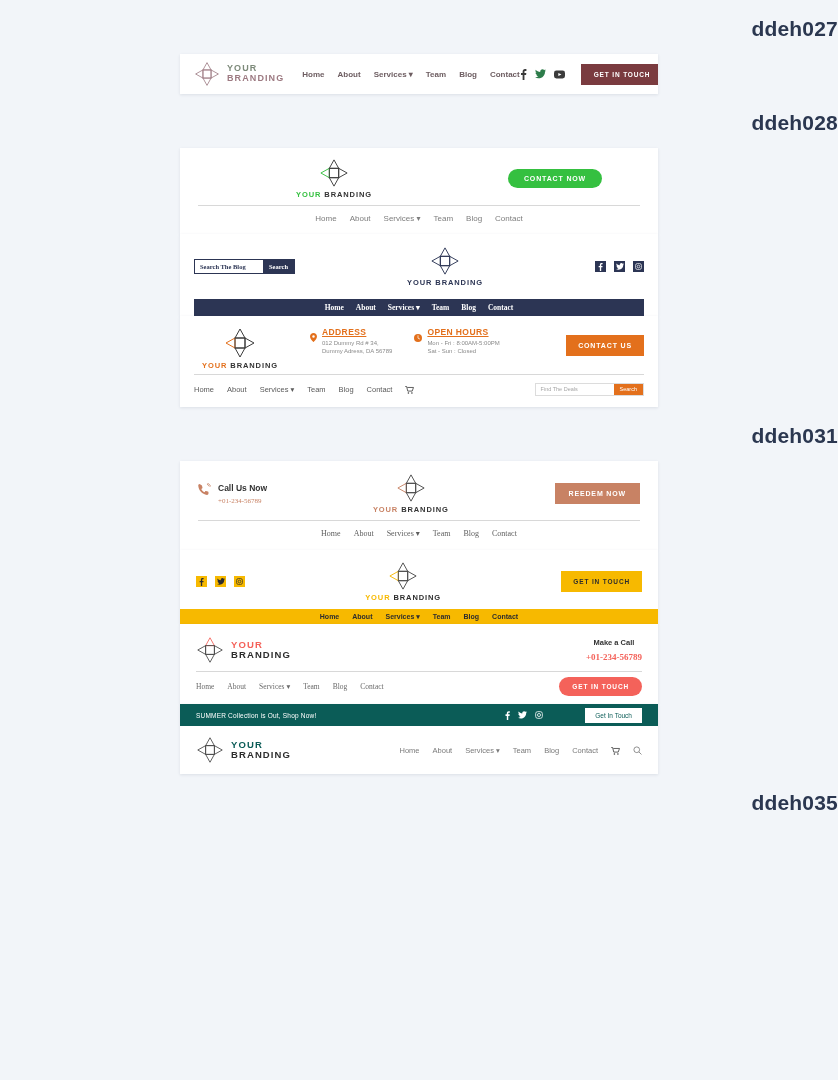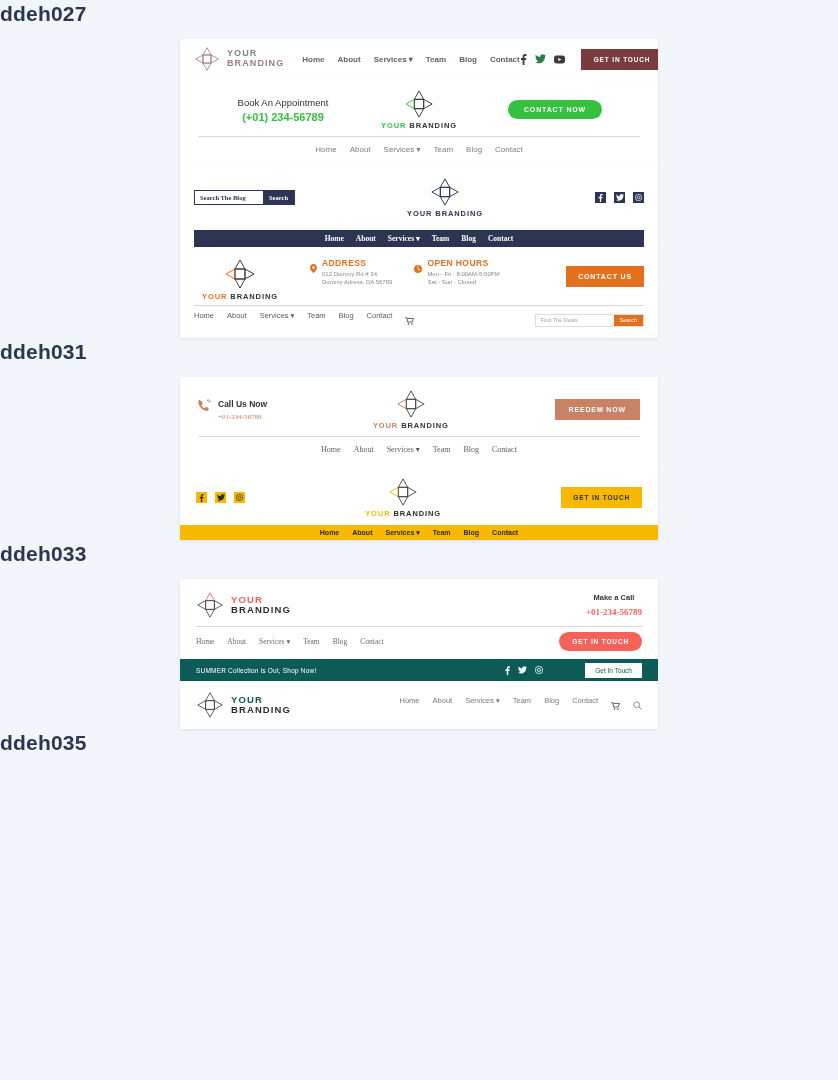--- a/index.html
+++ b/index.html
@@ -6,26 +6,26 @@
   html, body {
     width: 838px;
     background: #f2f5f9;
     font-family: "Liberation Sans", sans-serif;
   }
   body { padding: 0 0 14px 0; }
 
   .section { width: 838px; }
 
   .section-title {
-    text-align: left;
+    text-align: right;
     font-size: 21px;
     font-weight: bold;
     color: #2b3750;
     letter-spacing: .2px;
-    padding: 2px 0 13px 0;
+    padding: 17px 0 13px 0;
   }
 
   .card {
     width: 478px;
     margin: 0 auto;
     background: #ffffff;
     box-shadow: 0 1px 3px rgba(25,40,70,.10);
     overflow: hidden;
   }
 
@@ -36,21 +36,21 @@
   .mark svg { display: block; }
 
   .brand-txt { line-height: 1.08; }
   .brand-txt .l1 { font-size: 9px; font-weight: bold; letter-spacing: 1.1px; }
   .brand-txt .l2 { font-size: 9px; font-weight: bold; letter-spacing: 1.1px; }
   .brand-inline {
     font-size: 7.5px; font-weight: bold; letter-spacing: .9px;
     margin-top: 2px; white-space: nowrap;
   }
 
-  .nav { display: flex; gap: 13px; }
+  .nav { display: flex; align-items: center; gap: 13px; }
   .nav a { font-size: 8px; text-decoration: none; white-space: nowrap; }
 
   .btn {
     display: inline-flex; align-items: center; justify-content: center;
     font-size: 7.5px; font-weight: bold; letter-spacing: .85px;
     color: #fff; white-space: nowrap;
   }
 
   .soc { display: flex; align-items: center; gap: 8px; }
   .soc svg { display: block; }
@@ -100,21 +100,21 @@
   .c029 .navbar a {
     color: #fff; font-size: 7.5px; font-weight: bold;
     font-family: "Liberation Serif", serif; text-decoration: none;
   }
   .c029 .nav { gap: 12px; }
 
   
   .c030 .top { display: flex; align-items: flex-start; padding: 11px 14px 0; }
   .c030 .info-h {
     font-size: 8.5px; font-weight: bold; color: #e3701c;
-    letter-spacing: .4px; text-transform: uppercase;
+    letter-spacing: .4px; text-transform: uppercase; text-decoration: underline;
   }
   .c030 .info-l { font-size: 6px; color: #8b8b8b; margin-top: 3px; }
   .c030 .btn { background: #e3701c; padding: 7px 12px; font-size: 7px; }
   .c030 .botbar { display: flex; align-items: center; padding: 5px 14px 9px; }
   .c030 .nav a { color: #5a5a5a; font-size: 7.5px; }
   .c030 .srch { display: flex; border: 1px solid #dcdcdc; height: 13px; }
   .c030 .srch .inp {
     width: 78px; font-size: 5.5px; color: #a6a6a6;
     display: flex; align-items: center; padding-left: 5px;
   }
@@ -223,26 +223,23 @@
             <rect width="14" height="10" rx="3" fill="#3b3b3b"></rect>
             <polygon points="5.5,3 9.5,5 5.5,7" fill="#fff"></polygon>
           </svg>
         </span>
     </div>
     <div class="btn" style="margin-left:16px">GET IN TOUCH</div>
   </div>
 </div>
 
 <div class="section">
+  <div class="section-title">ddeh028</div>
   <div class="card c028">
     <div class="top">
-      <div style="width:170px;text-align:center">
-        <div class="bat">Book An Appointment</div>
-        <div class="phone">(+01) 234-56789</div>
-      </div>
       <div class="spacer"></div>
       <div class="logo-stack">
         <span class="mark">
           <svg width="30" height="30" viewBox="0 0 32 32">
             <polygon points="16,2 21,11 11,11" fill="none" stroke="#3b3b3b" stroke-width="1"></polygon>
             <polygon points="16,30 21,21 11,21" fill="none" stroke="#3b3b3b" stroke-width="1"></polygon>
             <polygon points="2,16 11,11 11,21" fill="none" stroke="#35c040" stroke-width="1"></polygon>
             <polygon points="30,16 21,11 21,21" fill="none" stroke="#3b3b3b" stroke-width="1"></polygon>
             <rect x="11" y="11" width="10" height="10" fill="none" stroke="#3b3b3b" stroke-width="1"></rect>
           </svg>
@@ -472,21 +469,20 @@
         <a href="#"><span>Services</span> <span>▾</span></a>
         <a href="#">Team</a>
         <a href="#">Blog</a>
         <a href="#">Contact</a>
       </div>
     </div>
   </div>
 </div>
 
 <div class="section">
-  <div class="section-title">ddeh033</div>
   <div class="card c033">
     <div class="top">
       <div class="logo-wrap">
         <span class="mark">
           <svg width="28" height="28" viewBox="0 0 32 32">
             <polygon points="16,2 21,11 11,11" fill="none" stroke="#f4625a" stroke-width="1"></polygon>
             <polygon points="16,30 21,21 11,21" fill="none" stroke="#4a4a4a" stroke-width="1"></polygon>
             <polygon points="2,16 11,11 11,21" fill="none" stroke="#4a4a4a" stroke-width="1"></polygon>
             <polygon points="30,16 21,11 21,21" fill="none" stroke="#4a4a4a" stroke-width="1"></polygon>
             <rect x="11" y="11" width="10" height="10" fill="none" stroke="#4a4a4a" stroke-width="1"></rect>

